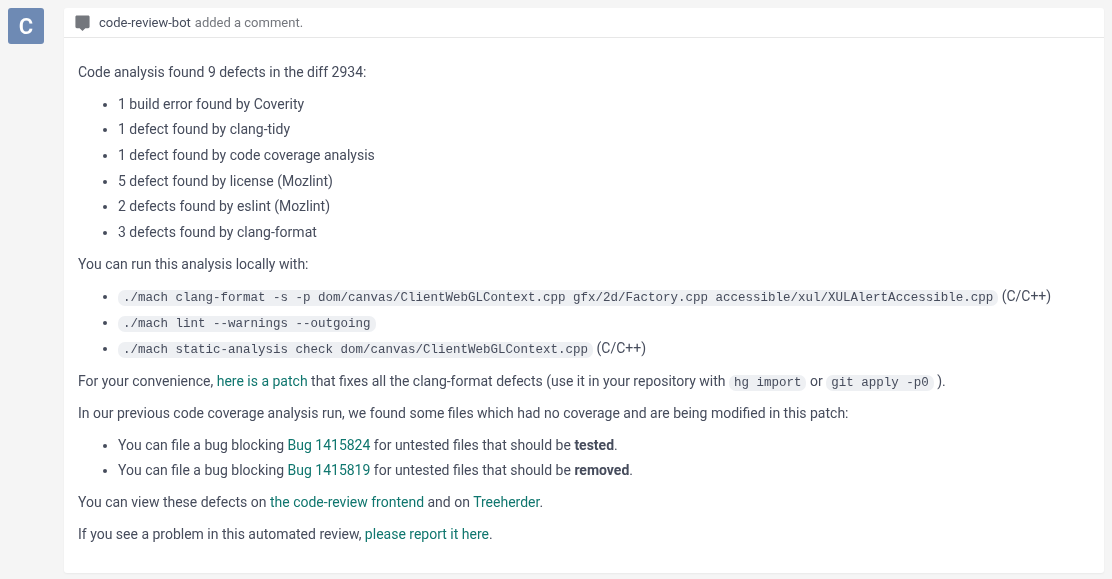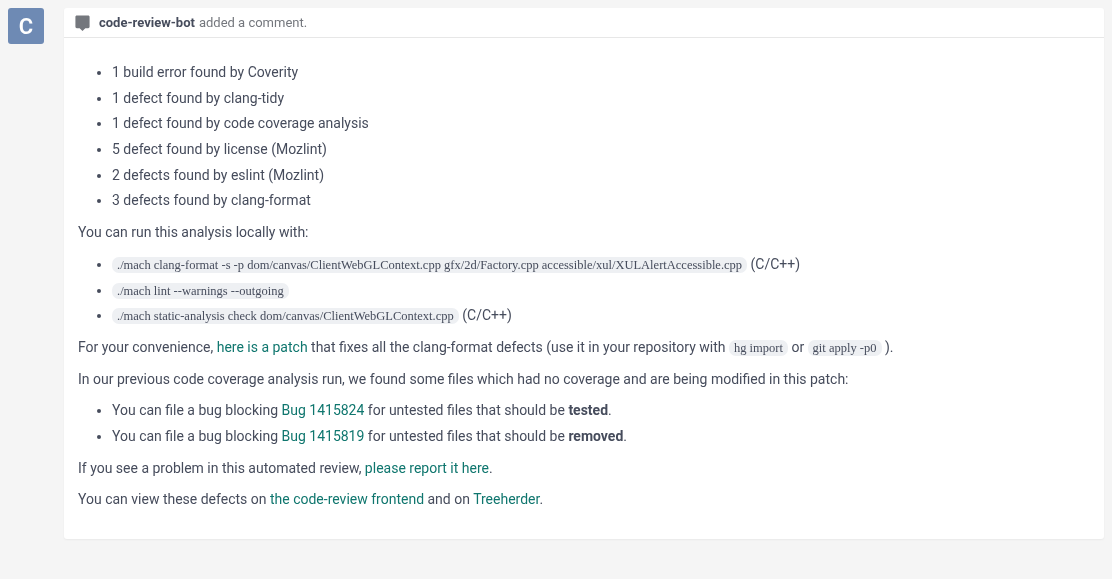--- a/index.html
+++ b/index.html
@@ -42,38 +42,38 @@
   color: #74777d;
   font-size: 13px;
 }
 .panel-header .speech-icon {
   margin-right: 8px;
   color: #74777d;
 }
 .panel-header .speech-icon svg { display: block; }
 .panel-header strong {
   color: #464c5c;
-  font-weight: 700;
+  font-weight: 400;
   margin-right: 4px;
 }
 .panel-body {
   padding: 14px 14px 18px 14px;
   line-height: 1.55;
   color: #464c5c;
 }
 .panel-body p { margin: 10px 0; }
 .panel-body ul {
   margin: 10px 0 10px 0;
   padding-left: 30px;
 }
 .panel-body li {
-  margin: 4px 4px;
+  margin: 4px 10px;
 }
 code {
-  font-family: Liberation Serif, serif;
+  font-family: Liberation Mono, monospace;
   background: #eef0f3;
   padding: 1px 5px;
   border-radius: 7px;
   font-size: 12.5px;
   color: #464c5c;
 }
 a {
   color: #0f766e;
   text-decoration: none;
 }
@@ -90,20 +90,21 @@
       <span class="speech-icon">
         <svg width="17" height="17" viewBox="0 0 24 24" fill="currentColor">
             <path d="M20 2H4c-1.1 0-2 .9-2 2v14c0 1.1.9 2 2 2h4l4 4 4-4h4c1.1 0 2-.9 2-2V4c0-1.1-.9-2-2-2z"></path>
           </svg>
       </span>
       <strong>code-review-bot</strong>
       <span>added a comment.</span>
     </div>
 
     <div class="panel-body">
+      <p>Code analysis found 9 defects in the diff 2934:</p>
 
       <ul id="defects">
           <li>1 build error found by Coverity</li>
           <li>1 defect found by clang-tidy</li>
           <li>1 defect found by code coverage analysis</li>
           <li>5 defect found by license (Mozlint)</li>
           <li>2 defects found by eslint (Mozlint)</li>
           <li>3 defects found by clang-format</li>
         </ul>
 
@@ -122,21 +123,21 @@
       <p>
         <span>In our previous code coverage analysis run, we found some files which had no coverage and are being modified in this patch:</span><br>
       </p>
 
       <ul id="bugs">
           <li><span>You can file a bug blocking </span><a href="#">Bug 1415824</a><span> for untested files that should be </span><strong class="inline">tested</strong><span>.</span></li>
           <li><span>You can file a bug blocking </span><a href="#">Bug 1415819</a><span> for untested files that should be </span><strong class="inline">removed</strong><span>.</span></li>
         </ul>
 
       <p>
-        <span>If you see a problem in this automated review, </span><a href="#">please report it here</a><span>.</span>
+        <span>You can view these defects on </span><a href="#">the code-review frontend</a><span> and on </span><a href="#">Treeherder</a><span>.</span>
       </p>
 
       <p>
-        <span>You can view these defects on </span><a href="#">the code-review frontend</a><span> and on </span><a href="#">Treeherder</a><span>.</span>
+        <span>If you see a problem in this automated review, </span><a href="#">please report it here</a><span>.</span>
       </p>
     </div>
   </div>
 </div>
 
 </body></html>

